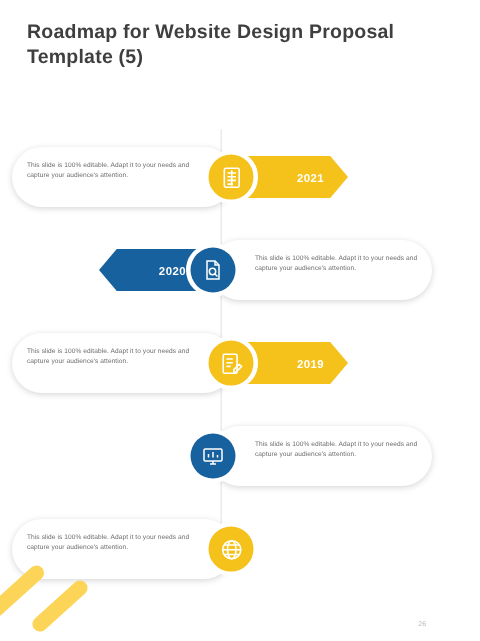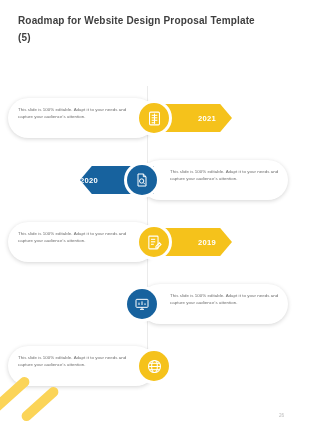--- a/index.html
+++ b/index.html
@@ -15,21 +15,21 @@
     font-family: "Liberation Sans", sans-serif;
     background: #ffffff;
   }
 
   
   .slide-title {
     position: absolute;
     left: 18px;
     top: 13px;
     width: 250px;
-    font-size: 10px;
+    font-size: 13px;
     font-weight: bold;
     line-height: 16.5px;
     color: #3f3f3f;
     letter-spacing: 0.15px;
   }
 
   
   .timeline-spine {
     position: absolute;
     left: 147px;
@@ -98,25 +98,25 @@
     left: 158px;
     width: 74px;
     background: var(--accent);
     clip-path: polygon(0 0, 84% 0, 100% 50%, 84% 100%, 0 100%);
     justify-content: center;
     padding-left: 24px;
     box-sizing: border-box;
   }
   
   .banner-left {
-    left: 80px;
+    left: 66px;
     width: 74px;
     background: var(--accent);
     clip-path: polygon(16% 0, 100% 0, 100% 100%, 16% 100%, 0 50%);
-    justify-content: flex-start;
+    justify-content: flex-end;
     padding-right: 16px;
     box-sizing: border-box;
   }
 
   
   .notch {
     position: absolute;
     top: 20px;
     width: 11px;
     height: 11px;

